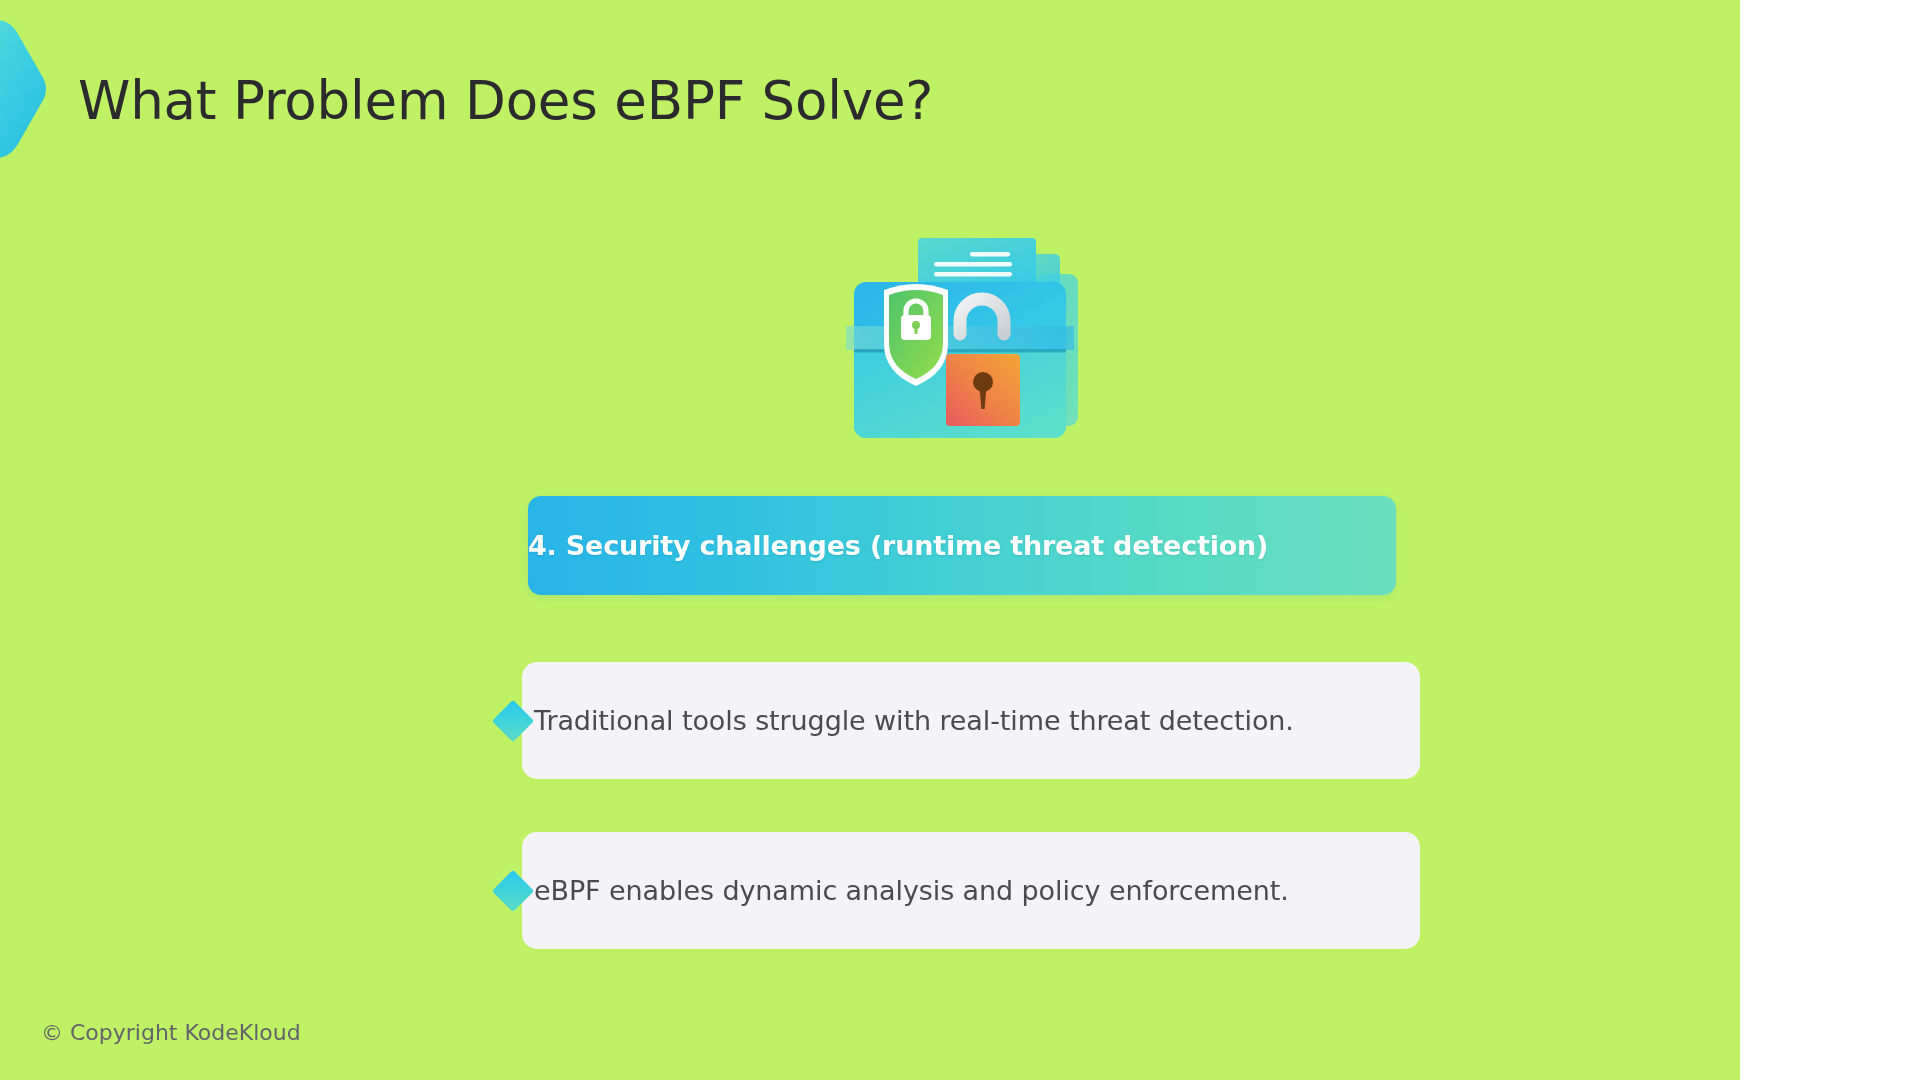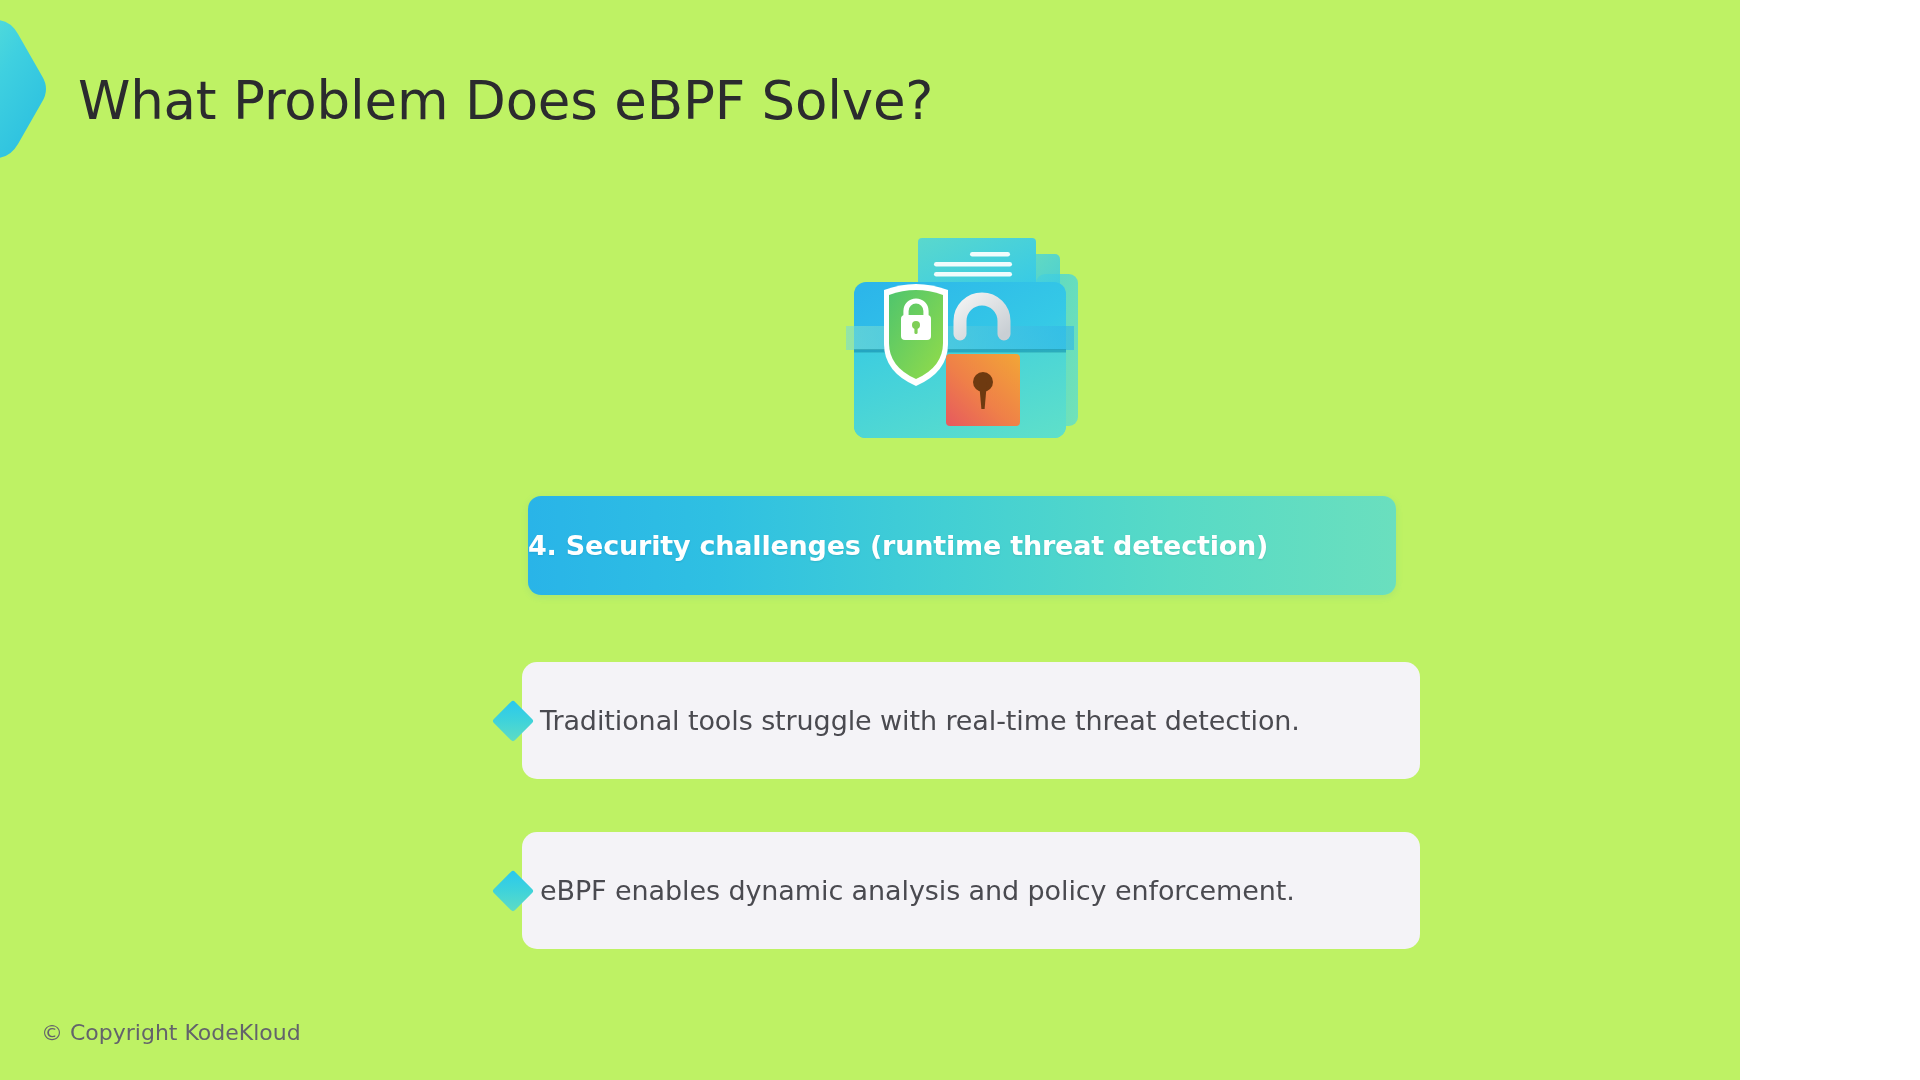--- a/index.html
+++ b/index.html
@@ -80,21 +80,21 @@
   }
   #bullet-card-0 { top:662px; }
   #bullet-card-1 { top:832px; }
 
   .bullet-row {
     position:absolute;
     left:498px;
     height:117px;
     display:flex;
     align-items:center;
-    gap:12px;
+    gap:6px;
   }
   #bullet-row-0 { top:662px; }
   #bullet-row-1 { top:832px; }
 
   .diamond {
     width:30px; height:30px;
     flex:0 0 auto;
     transform:rotate(45deg);
     border-radius:3px;
     background:linear-gradient(135deg,#28c8ef 0%, #3fd3da 50%, #5fdcc4 100%);

